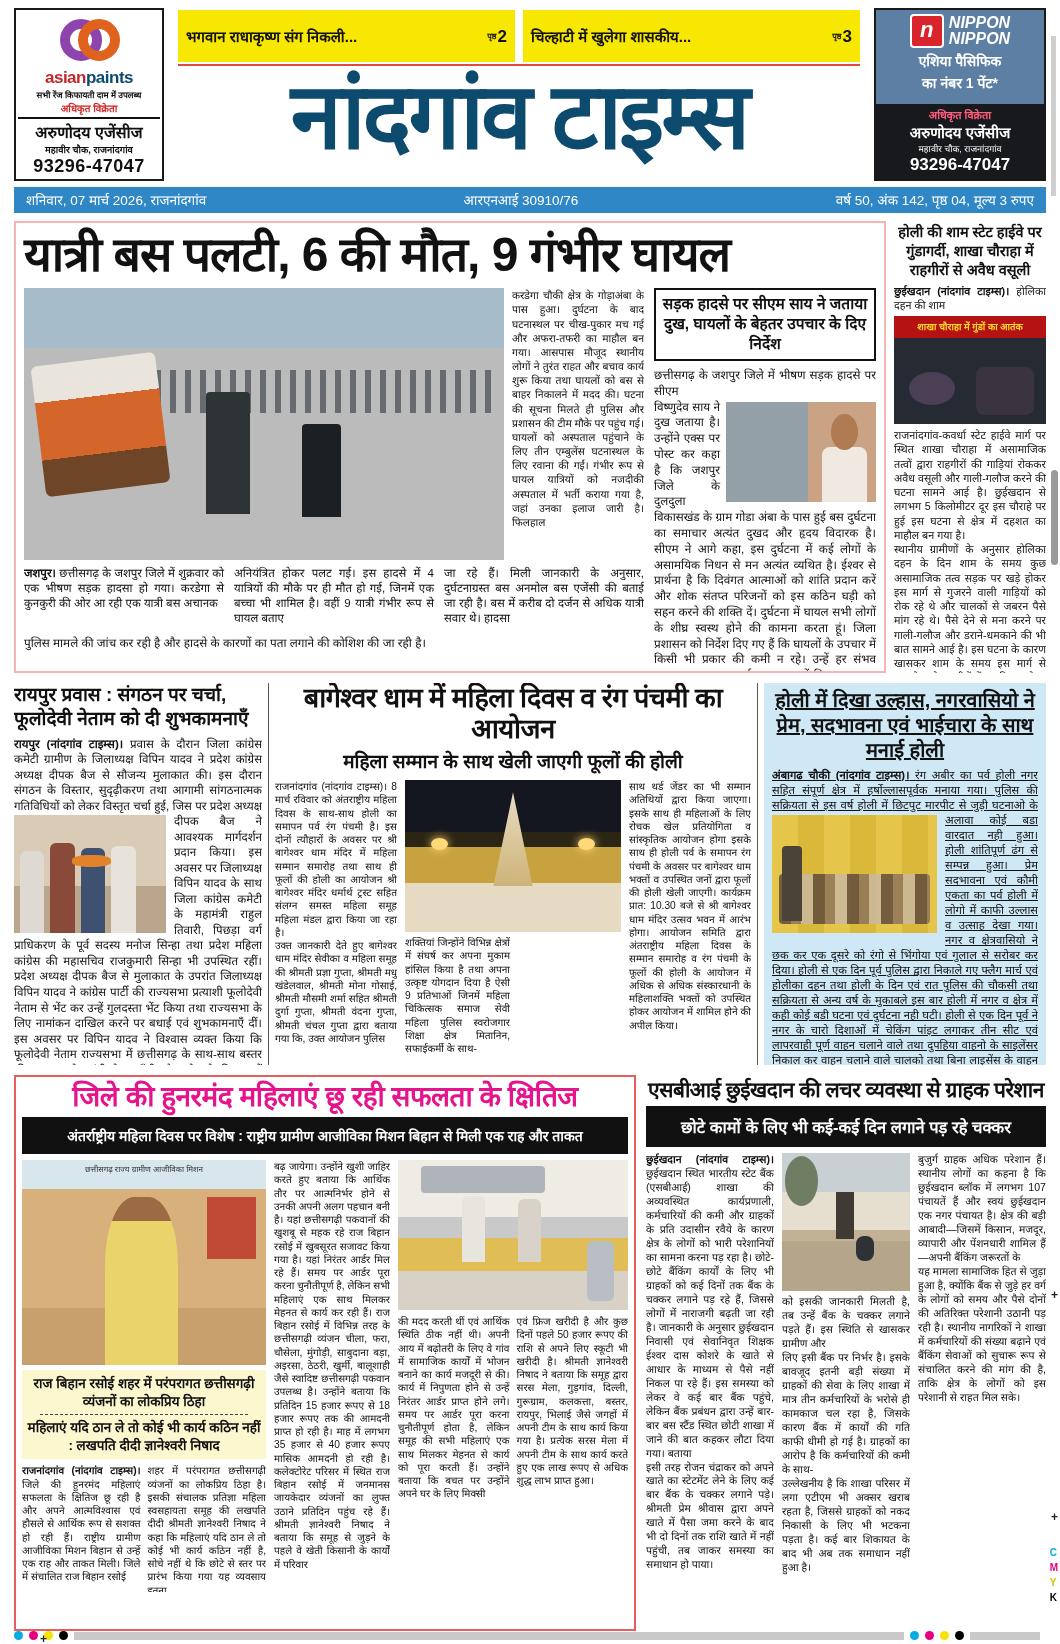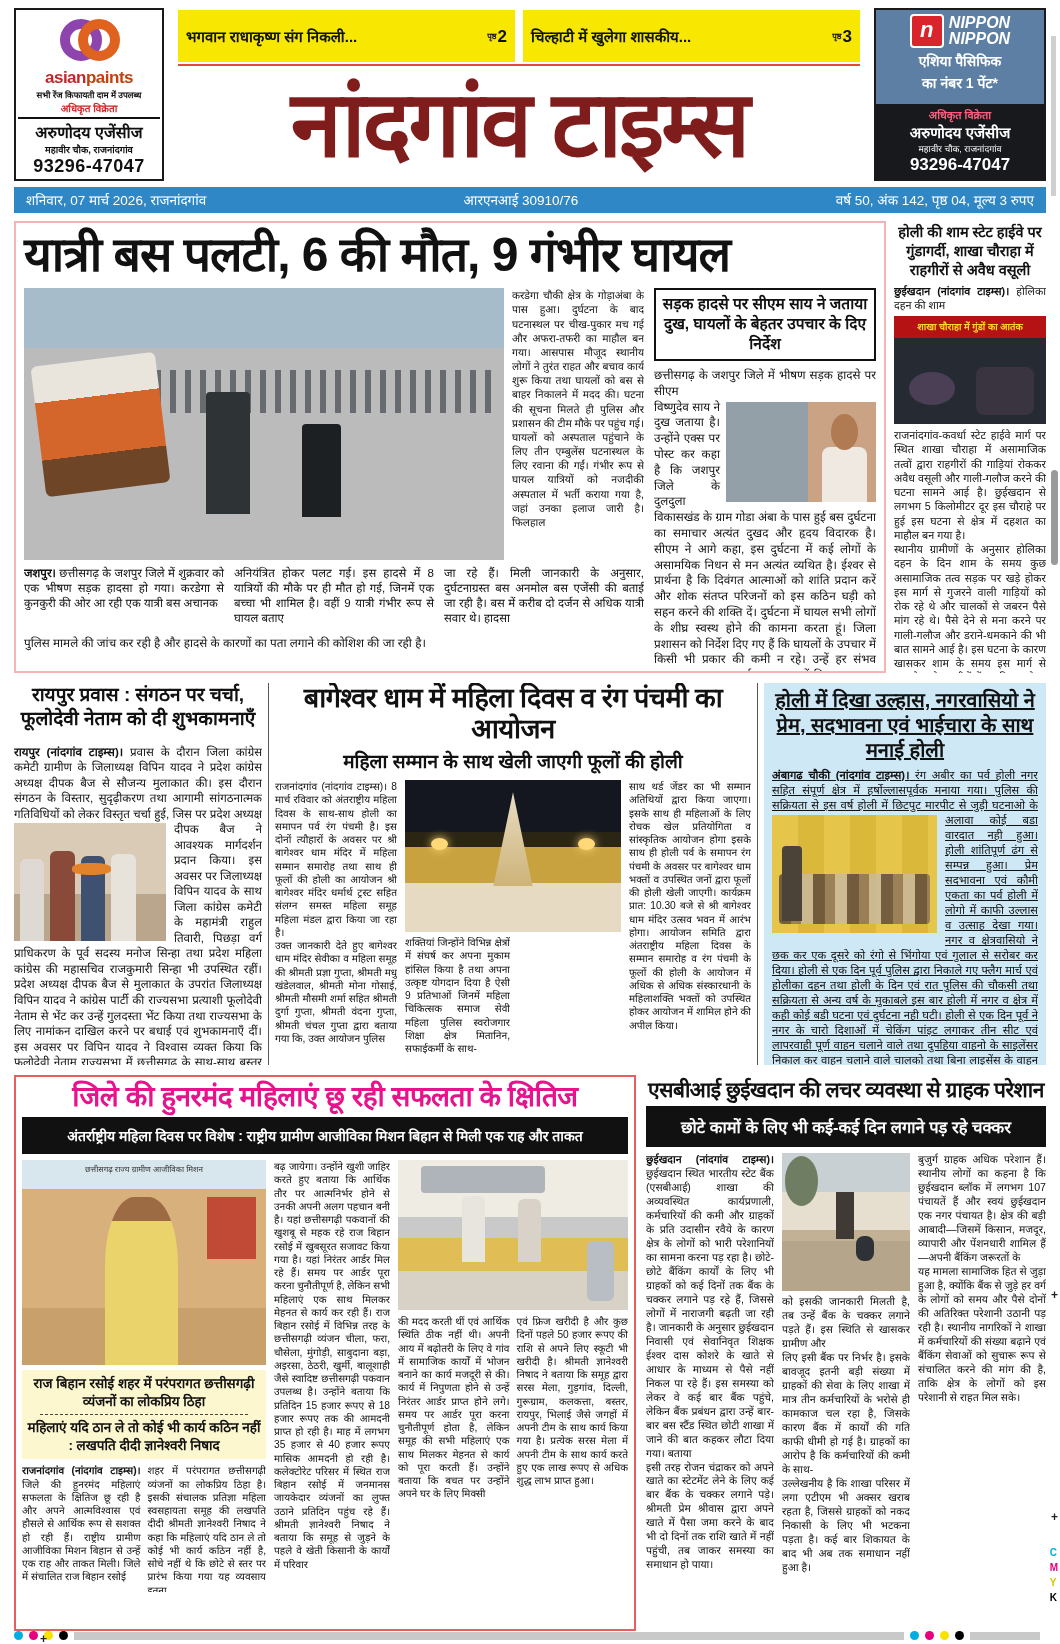--- a/index.html
+++ b/index.html
@@ -7,21 +7,21 @@
   .page{position:relative;width:1060px;height:1644px;overflow:hidden;background:#fff;}
   .jt{text-align:justify;}
   .dl{font-weight:bold;}
   
   .header{display:grid;grid-template-columns:150px 1fr 172px;column-gap:10px;padding:8px 14px 0;}
   .ad{border:2px solid #1a1a1a;box-sizing:border-box;text-align:center;overflow:hidden;}
   .ad-left{background:#fff;padding:2px;}
   .ap-logo-row svg{display:block;margin:0 auto;}
   .ap-brand{font-size:17px;font-weight:bold;letter-spacing:-0.5px;}
   .ap-brand .a{color:#c0272d;}
-  .ap-brand .b{color:#c2410c;}
+  .ap-brand .b{color:#0c4a6e;}
   .ap-line1{font-size:8.5px;font-weight:bold;margin-top:1px;}
   .ap-line2{font-size:10px;font-weight:bold;color:#d02a2a;margin:1px 0 2px;}
   .ap-dealerbox{border-top:2px solid #111;padding-top:2px;}
   .ap-dealer{font-size:16px;font-weight:bold;}
   .ap-addr{font-size:9.5px;font-weight:bold;}
   .ap-phone{font-size:18px;font-weight:bold;letter-spacing:0.5px;}
   .ad-right{background:#5d7fa3;color:#fff;display:flex;flex-direction:column;}
   .np-top{padding:4px 2px 2px;}
   .np-logo-row{display:flex;align-items:center;justify-content:center;gap:5px;}
   .np-square{width:30px;height:30px;background:#d8242a;border:2px solid #fff;border-radius:4px;color:#fff;font-weight:bold;font-size:22px;line-height:28px;font-style:italic;}
@@ -33,21 +33,21 @@
   .np-addr{font-size:9px;}
   .np-phone{font-size:17px;font-weight:bold;}
   .header-center{display:flex;flex-direction:column;}
   .strips{display:flex;gap:8px;margin:2px 4px 0;}
   .strip{flex:1;background:#f8e700;display:flex;align-items:center;justify-content:space-between;padding:16px 8px;}
   .strip-text{font-weight:bold;font-size:15px;}
   .strip-page{display:flex;align-items:flex-start;gap:1px;font-weight:bold;}
   .strip-page .pl{font-size:8px;margin-top:2px;}
   .strip-page .pn{font-size:17px;line-height:1;}
   .red-rule{height:2px;background:#e24a3e;margin:2px 4px 0;}
-  .masthead{font-size:92px;font-weight:800;text-align:center;line-height:1.1;letter-spacing:-3px;margin-top:8px;color:#7f1d1d;}
+  .masthead{font-size:92px;font-weight:800;text-align:center;line-height:1.1;letter-spacing:-3px;margin-top:0;color:#0c4a6e;}
   .datebar{margin:6px 14px 0;background:#2f88c5;color:#fff;display:flex;justify-content:space-between;align-items:center;height:26px;padding:0 12px;font-size:13.5px;}
   
   .lead-band{margin:8px 14px 0;display:grid;grid-template-columns:872px 1fr;column-gap:8px;}
   .lead-box{border:2px solid #f3b5b5;box-sizing:border-box;padding:4px 8px 6px;height:452px;overflow:hidden;}
   .lead-headline{font-size:48px;font-weight:800;line-height:1.15;letter-spacing:-1px;margin:0 0 6px;}
   .lead-content{display:grid;grid-template-columns:620px 1fr;column-gap:10px;}
   .lead-top{display:flex;gap:8px;height:272px;}
   .midcol{width:132px;font-size:10.5px;line-height:1.35;overflow:hidden;}
   .caption-row{display:grid;grid-template-columns:1fr 1fr 1fr;column-gap:10px;margin-top:6px;font-size:11.5px;line-height:1.3;height:64px;overflow:hidden;}
   .lead-tail{margin-top:4px;font-size:11.8px;}
@@ -95,21 +95,21 @@
   .ph-canteen .cook1{position:absolute;left:28%;top:24%;width:10%;height:44%;background:#e8e4de;border-radius:6px 6px 0 0;}
   .ph-canteen .cook2{position:absolute;left:52%;top:26%;width:10%;height:42%;background:#d8d2c8;border-radius:6px 6px 0 0;}
   .ph-canteen .cyl{position:absolute;right:6%;bottom:6%;width:12%;height:40%;background:#b9bec4;border-radius:6px;}
   .ph-bank{width:100%;height:138px;background:linear-gradient(180deg,#c9d0d4 0 28%,#e6dfd0 28% 56%,#c2b194 56% 64%,#b5a58b 64%);}
   .ph-bank .door{position:absolute;left:42%;top:28%;width:14%;height:34%;background:#3f3a33;}
   .ph-bank .tree{position:absolute;left:2%;top:2%;width:26%;height:36%;background:#6f7d62;border-radius:50%;}
   .ph-bank .scooter{position:absolute;left:58%;bottom:22%;width:14%;height:18%;background:#2e3236;border-radius:8px;}
   
   .band2{margin:10px 14px 0;display:grid;grid-template-columns:248px 1px 476px 1px 1fr;column-gap:6px;height:382px;overflow:hidden;}
   .vrule{background:#555;}
-  .raipur-h{font-size:19px;font-weight:bold;text-align:center;line-height:1.25;margin:0 0 13px;}
+  .raipur-h{font-size:19px;font-weight:bold;text-align:left;line-height:1.25;margin:0 0 5px;}
   .art-body{font-size:11.6px;line-height:1.34;}
   .raipur-body{height:330px;overflow:hidden;}
   .bag-h{font-size:27px;font-weight:800;text-align:center;letter-spacing:-0.5px;line-height:1.15;margin:0;}
   .bag-sub{font-size:19px;font-weight:bold;text-align:center;margin:3px 0 6px;}
   .bag-grid{display:grid;grid-template-columns:122px 1fr 122px;column-gap:8px;height:300px;overflow:hidden;}
   .bag-col{font-size:10.2px;line-height:1.3;white-space:pre-line;overflow:hidden;}
   .bag-mid-cols{display:grid;grid-template-columns:1fr 1fr;column-gap:6px;font-size:10.2px;line-height:1.3;margin-top:4px;height:138px;overflow:hidden;}
   .holi{background:#cfe8f6;padding:5px 8px;box-sizing:border-box;overflow:hidden;text-decoration:underline;}
   .holi-h{font-size:20px;font-weight:800;text-align:center;line-height:1.25;margin:0 0 5px;}
   .holi-body{font-size:11.3px;line-height:1.33;height:330px;overflow:hidden;}
@@ -227,21 +227,21 @@
               <span class="sky"></span>
               <span class="crowd"></span>
               <span class="bus"></span>
               <span class="fig1"></span>
               <span class="fig2"></span>
             </div>
             <div class="midcol jt">करडेगा चौकी क्षेत्र के गोड़ाअंबा के पास हुआ। दुर्घटना के बाद घटनास्थल पर चीख-पुकार मच गई और अफरा-तफरी का माहौल बन गया। आसपास मौजूद स्थानीय लोगों ने तुरंत राहत और बचाव कार्य शुरू किया तथा घायलों को बस से बाहर निकालने में मदद की। घटना की सूचना मिलते ही पुलिस और प्रशासन की टीम मौके पर पहुंच गई। घायलों को अस्पताल पहुंचाने के लिए तीन एम्बुलेंस घटनास्थल के लिए रवाना की गईं। गंभीर रूप से घायल यात्रियों को नजदीकी अस्पताल में भर्ती कराया गया है, जहां उनका इलाज जारी है। फिलहाल</div>
           </div>
           <div class="caption-row">
             <div class="jt"><b class="dl">जशपुर।</b> <span>छत्तीसगढ़ के जशपुर जिले में शुक्रवार को एक भीषण सड़क हादसा हो गया। करडेगा से कुनकुरी की ओर आ रही एक यात्री बस अचानक</span></div>
-            <div class="jt"><span>अनियंत्रित होकर पलट गई। इस हादसे में 8 यात्रियों की मौके पर ही मौत हो गई, जिनमें एक बच्चा भी शामिल है। वहीं 9 यात्री गंभीर रूप से घायल बताए</span></div>
+            <div class="jt"><span>अनियंत्रित होकर पलट गई। इस हादसे में 4 यात्रियों की मौके पर ही मौत हो गई, जिनमें एक बच्चा भी शामिल है। वहीं 9 यात्री गंभीर रूप से घायल बताए</span></div>
             <div class="jt"><span>जा रहे हैं। मिली जानकारी के अनुसार, दुर्घटनाग्रस्त बस अनमोल बस एजेंसी की बताई जा रही है। बस में करीब दो दर्जन से अधिक यात्री सवार थे। हादसा</span></div>
           </div>
           <div class="lead-tail jt">पुलिस मामले की जांच कर रही है और हादसे के कारणों का पता लगाने की कोशिश की जा रही है।</div>
         </div>
         <div class="cm-box">
           <div class="cm-headline">सड़क हादसे पर सीएम साय ने जताया दुख, घायलों के बेहतर उपचार के दिए निर्देश</div>
           <p class="cm-lead jt">छत्तीसगढ़ के जशपुर जिले में भीषण सड़क हादसे पर सीएम</p>
           <div class="cm-body jt">
             <span class="ph ph-cm">
                 <span class="shirt"></span>

